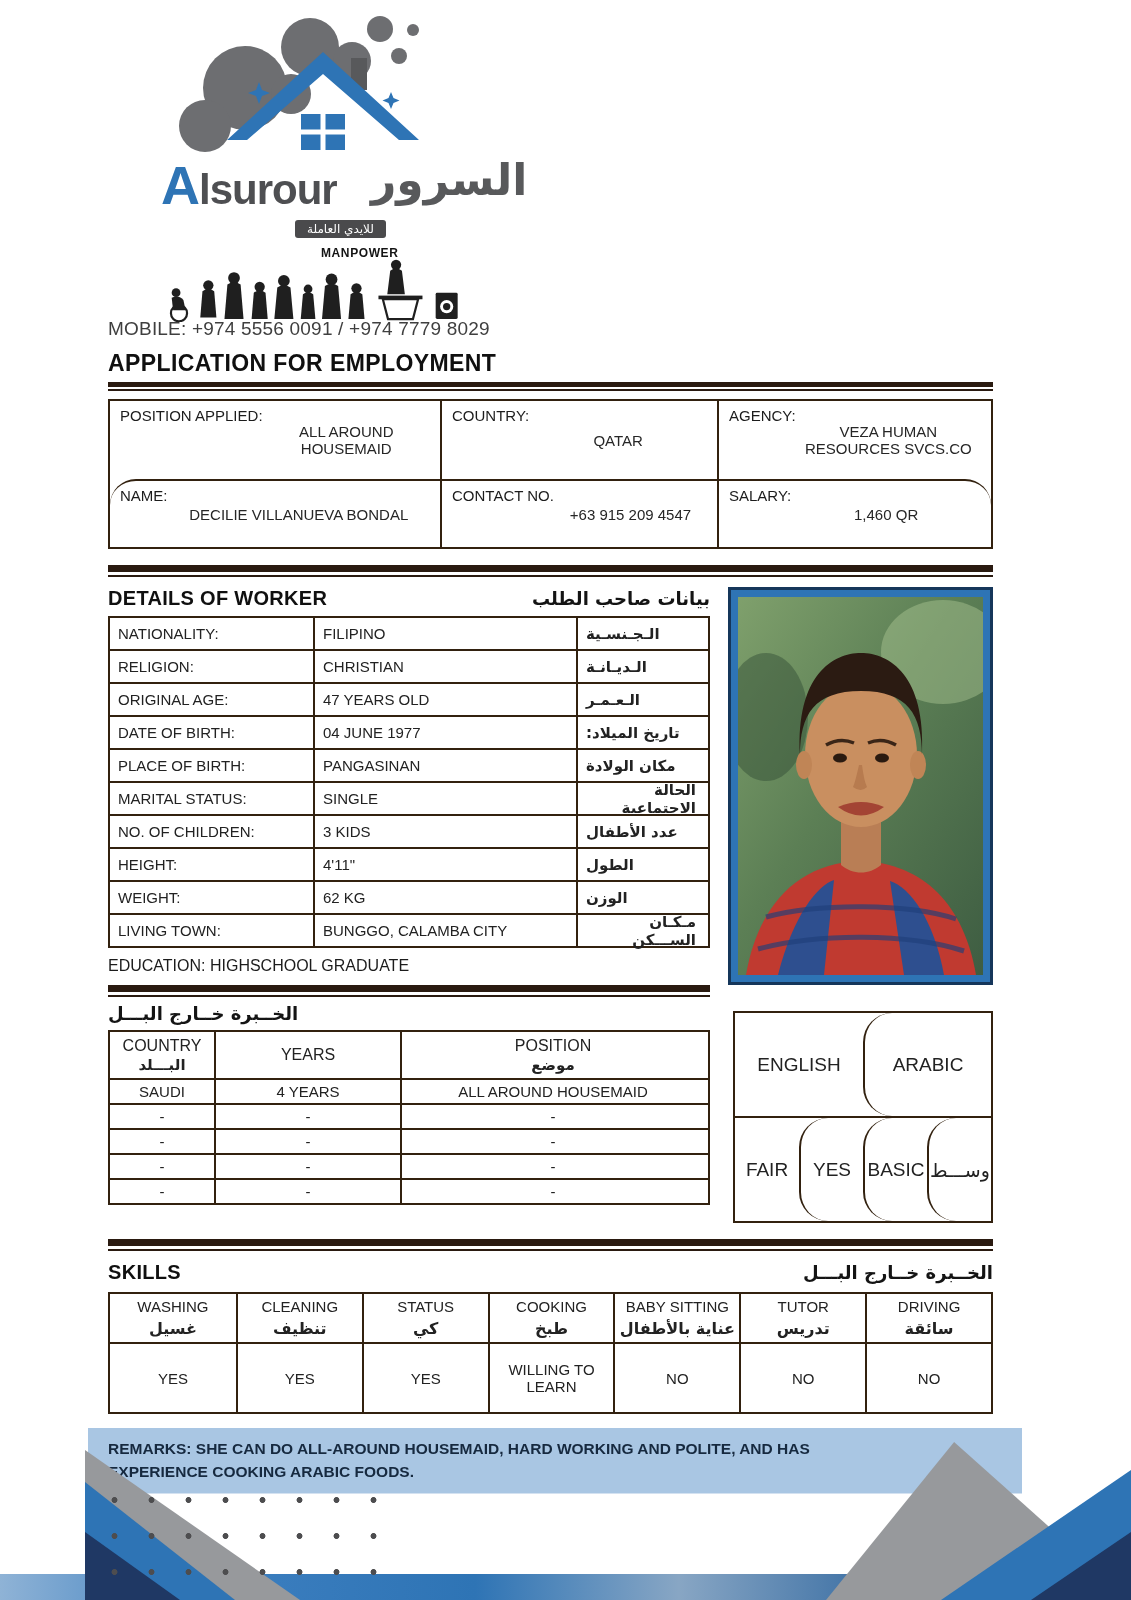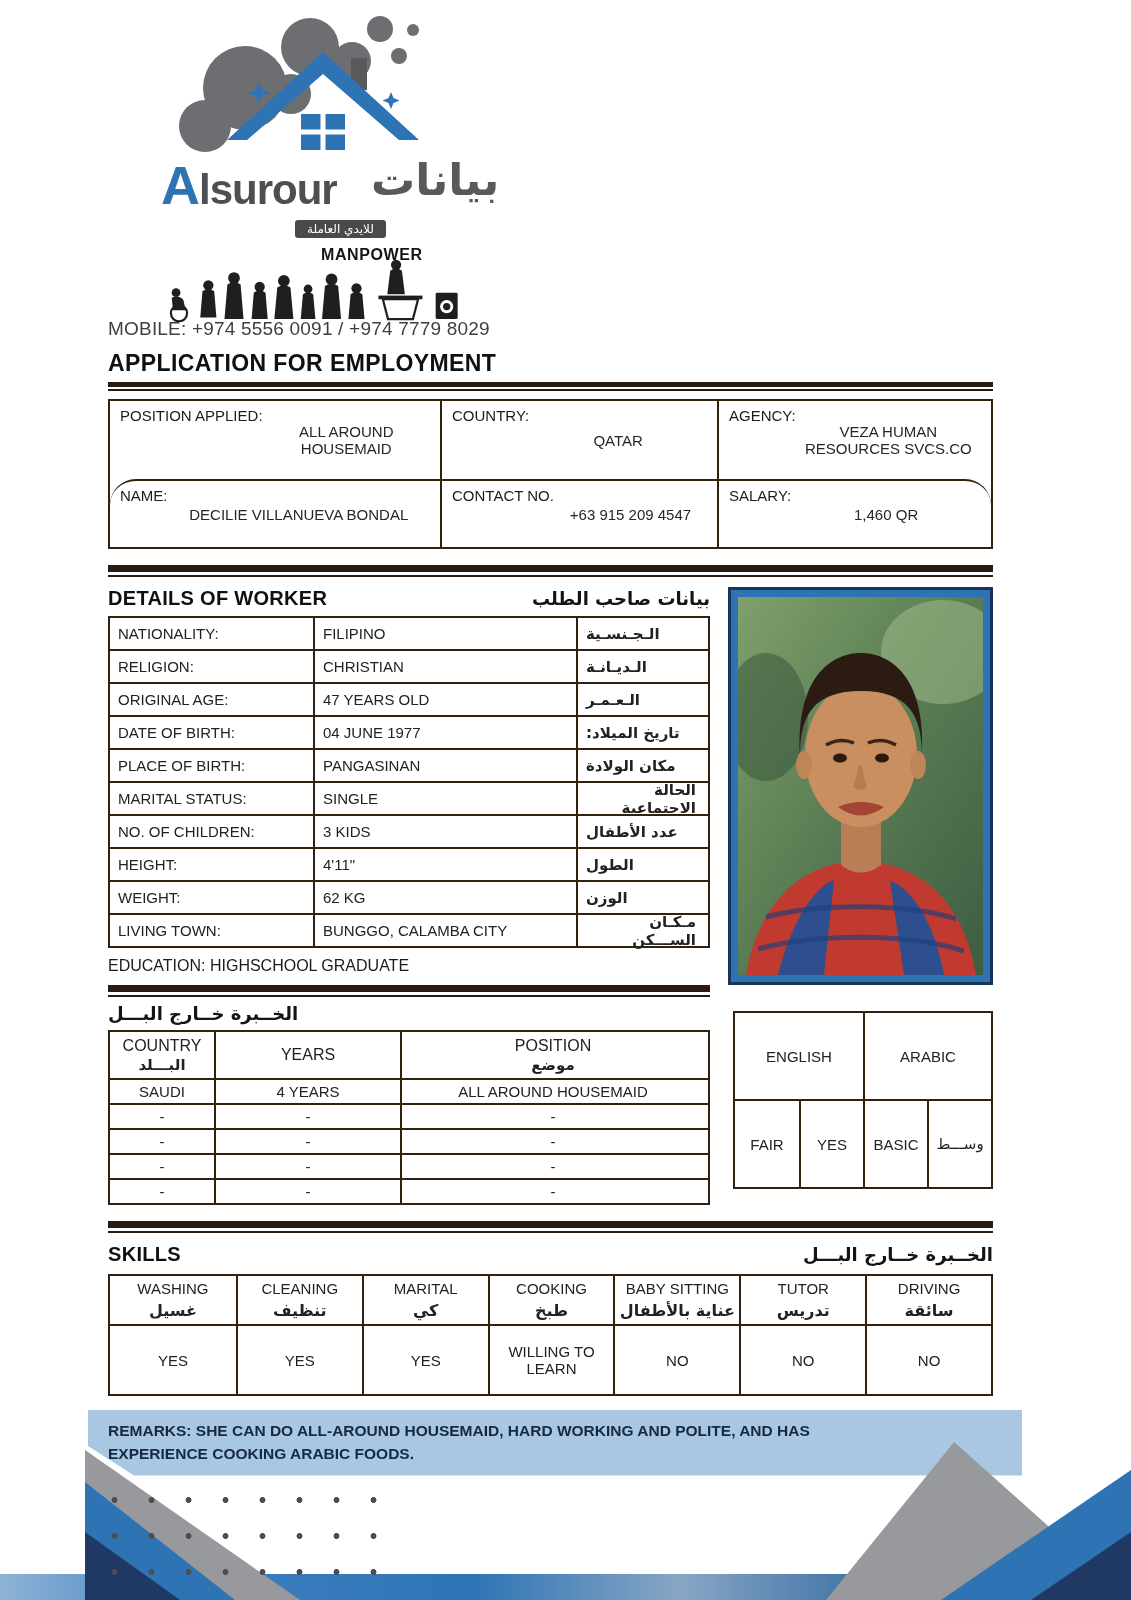--- a/index.html
+++ b/index.html
@@ -23,21 +23,21 @@
   .s4{ left:272px; top:8px; width:26px; height:26px;}
   .s5{ left:296px; top:40px; width:16px; height:16px; background:#808285;}
   .s6{ left:312px; top:16px; width:12px; height:12px;}
   .s7{ left:84px; top:92px; width:52px; height:52px; background:#808285;}
   .s8{ left:176px; top:66px; width:40px; height:40px; background:#58595b;}
   .roof-svg{ position:absolute; left:128px; top:44px; width:200px; height:122px; }
   .brand{ position:absolute; left:66px; top:146px; font-size:42px; font-weight:bold; color:#4e4f52; letter-spacing:-1px; }
   .brand-a{ color:var(--blue); font-size:54px; }
   .brand-ar{ position:absolute; left:276px; top:150px; font-size:44px; font-weight:bold; color:#58595b; line-height:1; }
   .tagline{ position:absolute; left:200px; top:212px; background:#4a4a4c; color:#fff; font-size:12px; padding:2px 12px; border-radius:3px; }
-  .manpower{ position:absolute; left:226px; top:238px; font-size:16px; font-weight:bold; letter-spacing:0.6px; color:#141414; }
+  .manpower{ position:absolute; left:226px; top:238px; font-size:12px; font-weight:bold; letter-spacing:0.6px; color:#141414; }
   .sil-svg{ position:absolute; left:14px; top:248px; width:404px; height:66px; }
 
   
   .content{ position:absolute; left:108px; top:0; width:885px; padding-top:318px; }
   .mobile-line{ font-size:19px; color:#3f3f3f; letter-spacing:0.2px; }
   .main-title{ margin-top:10px; font-size:23px; font-weight:bold; letter-spacing:0.4px; color:#101010; }
   .rule{ margin-top:5px; }
   .rule .thick{ height:5px; background:var(--rule); }
   .rule .thin{ height:2px; background:var(--rule); margin-top:2px; }
   .rule.heavy{ margin-top:16px; }
@@ -83,21 +83,21 @@
   .p-row + .p-row{ border-top:2px solid var(--bd); }
   .p-row > div{ display:flex; flex-direction:column; align-items:center; justify-content:center; text-align:center; font-size:15px; padding:2px 4px; color:#222; }
   .p-row > div + div{ border-left:2px solid var(--bd); }
   .p-head > div{ height:46px; gap:1px; }
   .p-head .p-en{ font-size:16px; }
   .p-head .ar{ font-weight:bold; font-size:15px; }
   .p-data > div{ height:23px; }
   .lang-table{ margin-left:auto; margin-top:8px; width:260px; border:2px solid var(--bd); align-self:flex-start; }
   .lang-row{ display:grid; grid-template-columns:repeat(4,1fr); }
   .lang-row + .lang-row{ border-top:2px solid var(--bd); }
-  .lang-row > div{ height:86px; display:flex; align-items:center; justify-content:center; font-size:15px; color:#222; text-align:center; }
+  .lang-row > div{ height:103px; display:flex; align-items:center; justify-content:center; font-size:19px; color:#222; text-align:center;border-radius:29px; }
   .lang-row > div + div{ border-left:2px solid var(--bd); }
   .lang-top > div{ grid-column:span 2; }
 
   
   .skills-head{ margin-top:10px; }
   .skills-table{ margin-top:8px; border:2px solid var(--bd); }
   .sk-row{ display:grid; grid-template-columns:repeat(7,1fr); }
   .sk-row + .sk-row{ border-top:2px solid var(--bd); }
   .sk-cell{ display:flex; flex-direction:column; align-items:center; justify-content:center; text-align:center; padding:6px 4px; font-size:15px; color:#222; gap:4px; }
   .sk-cell + .sk-cell{ border-left:2px solid var(--bd); }
@@ -144,21 +144,21 @@
     <svg class="roof-svg" viewBox="0 0 200 122">
       <rect x="128" y="6" width="16" height="32" fill="#58595b"></rect>
       <path d="M100 0 L196 88 L176 88 L100 22 L24 88 L4 88 Z" fill="#2e74b5"></path>
       <rect x="78" y="62" width="44" height="36" fill="#2e74b5"></rect>
       <line x1="100" y1="62" x2="100" y2="98" stroke="#fff" stroke-width="5"></line>
       <line x1="78" y1="80" x2="122" y2="80" stroke="#fff" stroke-width="5"></line>
       <path d="M36 30 l3 8 8 3 -8 3 -3 8 -3 -8 -8 -3 8 -3 z" fill="#2e74b5"></path>
       <path d="M168 40 l2.5 6 6 2.5 -6 2.5 -2.5 6 -2.5 -6 -6 -2.5 6 -2.5 z" fill="#2e74b5"></path>
     </svg>
     <div class="brand"><span class="brand-a">A</span><span>lsurour</span></div>
-    <div class="brand-ar ar">بيانات</div>
+    <div class="brand-ar ar">السرور</div>
     <div class="tagline ar">للايدي العاملة</div>
     <div class="manpower">MANPOWER</div>
     <svg class="sil-svg" viewBox="0 0 404 90">
       <g fill="#1f1f1f">
         <circle cx="22" cy="78" r="11" fill="none" stroke="#1f1f1f" stroke-width="3"></circle>
         <circle cx="18" cy="50" r="6"></circle>
           <path d="M12 57 q10 -5 16 3 l3 14 h-17 z"></path>
         <circle cx="62" cy="40" r="7"></circle>
           <path d="M54 48 q8 -6 16 0 l3 36 h-22 z"></path>
         <circle cx="97" cy="30" r="8"></circle>
@@ -401,21 +401,21 @@
       <div class="sk-row sk-head">
         <div class="sk-cell">
             <span>WASHING</span>
             <span class="sk-ar ar">غسيل</span>
           </div>
         <div class="sk-cell">
             <span>CLEANING</span>
             <span class="sk-ar ar">تنظيف</span>
           </div>
         <div class="sk-cell">
-            <span>MARITAL</span>
+            <span>STATUS</span>
             <span class="sk-ar ar">كي</span>
           </div>
         <div class="sk-cell">
             <span>COOKING</span>
             <span class="sk-ar ar">طبخ</span>
           </div>
         <div class="sk-cell">
             <span>BABY SITTING</span>
             <span class="sk-ar ar">عناية بالأطفال</span>
           </div>

